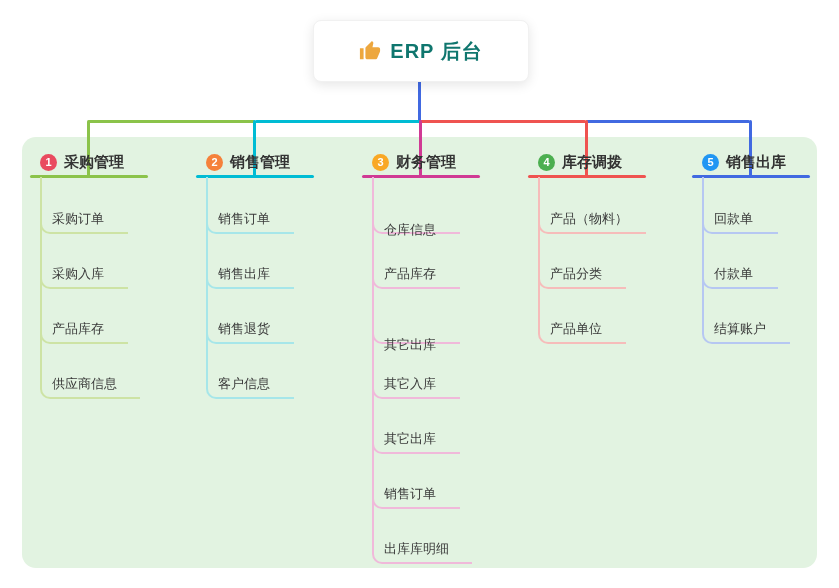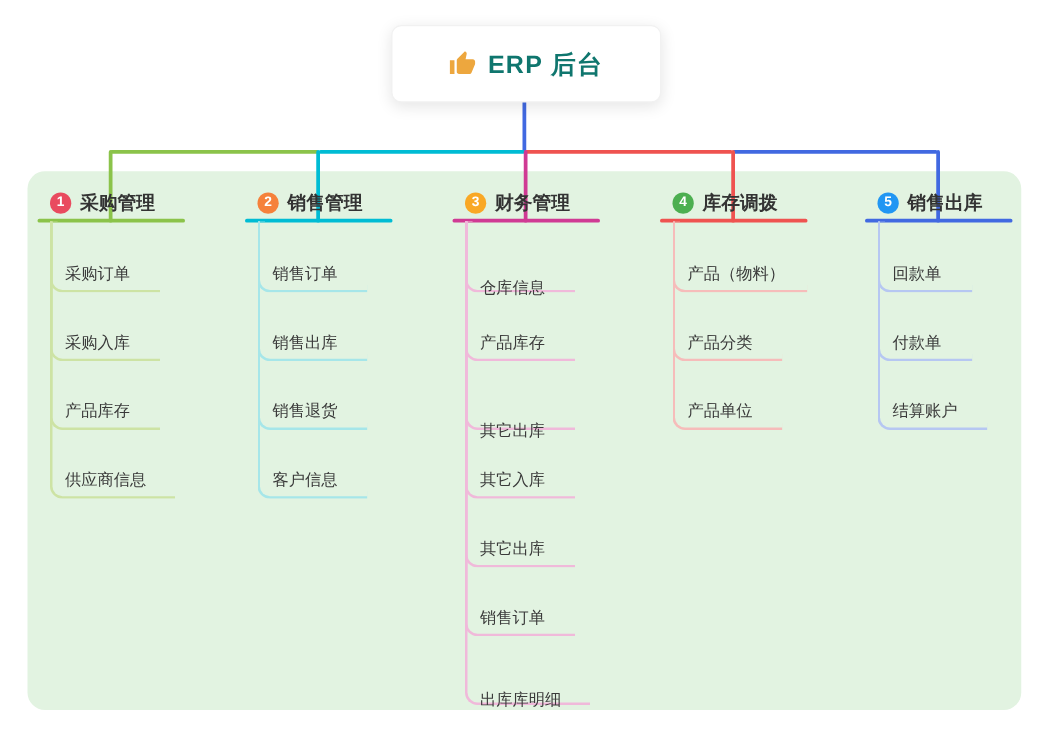--- a/index.html
+++ b/index.html
@@ -93,21 +93,21 @@
     <div class="corner" style="width: 86px; height: 220px; border-color: rgb(240, 185, 218);"></div>
     <div class="corner" style="width: 86px; height: 275px; border-color: rgb(240, 185, 218);"></div>
     <div class="corner" style="width: 86px; height: 330px; border-color: rgb(240, 185, 218);"></div>
     <div class="corner" style="width: 98px; height: 385px; border-color: rgb(240, 185, 218);"></div>
     <div class="kid" style="left:12px;top:44px">仓库信息</div>
     <div class="kid" style="left:12px;top:88px">产品库存</div>
     <div class="kid" style="left:12px;top:159px">其它出库</div>
     <div class="kid" style="left:12px;top:198px">其它入库</div>
     <div class="kid" style="left:12px;top:253px">其它出库</div>
     <div class="kid" style="left:12px;top:308px">销售订单</div>
-    <div class="kid" style="left:12px;top:374px">出库库明细</div>
+    <div class="kid" style="left:12px;top:363px">出库库明细</div>
   </div>
 
   <div class="bhead" style="left:528px;top:149px">
     <span class="badge" style="background: rgb(76, 175, 80);">4</span>
     <span class="blabel">库存调拨</span>
   </div>
   <div class="bunder" style="left: 528px; top: 175px; width: 118px; background: rgb(239, 83, 80);"></div>
   <div class="kids" style="left:538px;top:177px;width:140px;height:190px">
     <div class="corner" style="width: 106px; height: 55px; border-color: rgb(246, 188, 186);"></div>
     <div class="corner" style="width: 86px; height: 110px; border-color: rgb(246, 188, 186);"></div>

